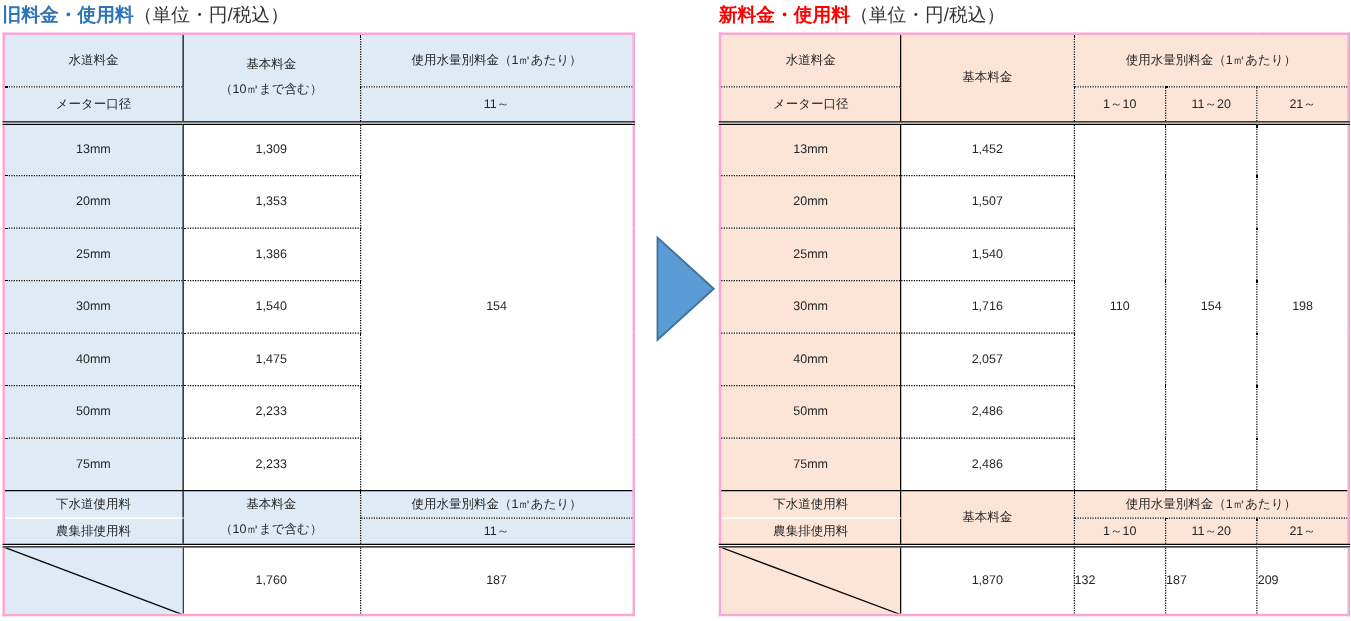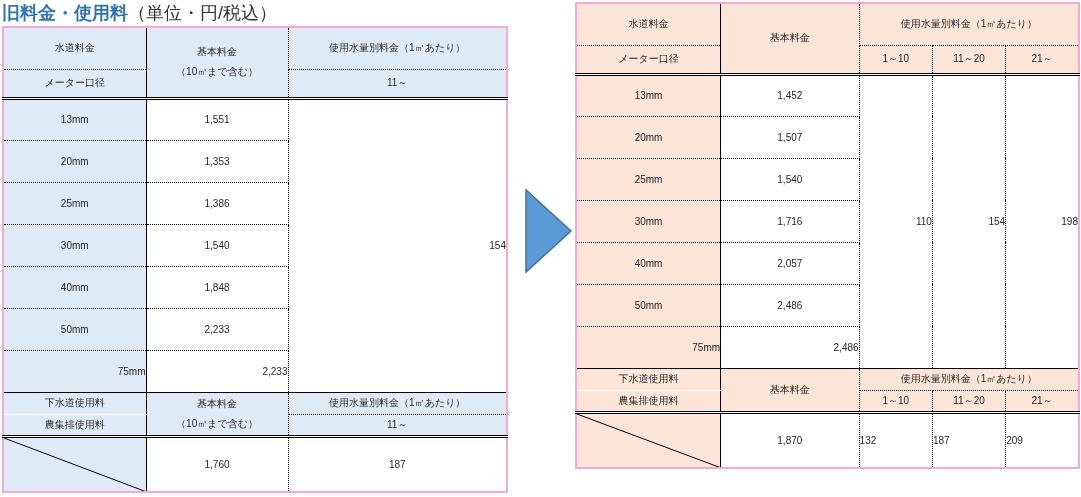--- a/index.html
+++ b/index.html
@@ -7,42 +7,42 @@
   body {
     width: 1081px; height: 497px;
     font-family: "Liberation Sans", "DejaVu Sans", sans-serif;
     color: #262626;
     position: relative;
     overflow: hidden;
   }
   .panel { position: absolute; top: 2px; }
   .panel-left  { left: 2px;  width: 504px; }
   .panel-right { left: 575px; width: 505px; }
-  .tbl-title { height: 24px; font-size: 18px; line-height: 22px; white-space: nowrap; }
+  .tbl-title { height: 24px; font-size: 15px; line-height: 22px; white-space: nowrap; }
   .tbl-title .main { font-weight: bold; }
   .panel-left  .tbl-title .main { color: #2E75B6; }
   .panel-right .tbl-title .main { color: #FF0000; }
   .tbl-title .suffix { color: #333333; font-weight: normal; }
 
   table {
     border-collapse: collapse;
     table-layout: fixed;
     width: 100%;
     border: 2px solid #f9a8d4;
     font-size: 10px;
   }
   td { text-align: center; vertical-align: middle; overflow: hidden; }
   .fill-blue  { background: #DEEBF7; }
   .fill-peach { background: #FCE4D6; }
 
   
   .br-s { border-right: 1px solid #000; }
   .br-d { border-right: 1px dotted #000; }
   .bb-d { border-bottom: 1px dotted #000; }
-  .bb-s { border-bottom: 1px solid #000; text-align: right; }
+  .bb-s { border-bottom: 1px solid #000; }
   .bb-dbl { border-bottom: 3px double #000; }
   .bb-w { border-bottom: 1px solid #ffffff; }
 
   tr.hrow1 { height: 42px; }
   tr.hrow2 { height: 29px; margin-left: 20px; }
   tr.drow  { height: 42px; padding-left: 20px; }
   tr.srow  { height: 22px; }
   tr.brow  { height: 56px; }
   .two-line { line-height: 20px; }
   .num-right { text-align: left; padding-right: 4px; }
@@ -73,38 +73,38 @@
         <div>（10㎥まで含む）</div>
       </td>
       <td class="fill-blue bb-d">使用水量別料金（1㎥あたり）</td>
     </tr>
     <tr class="hrow2">
       <td class="fill-blue br-s bb-dbl">メーター口径</td>
       <td class="fill-blue bb-dbl">11～</td>
     </tr>
     <tr class="drow">
       <td class="fill-blue br-s bb-d">13mm</td>
-      <td class="br-d bb-d">1,551</td>
+      <td class="br-d bb-d">1,309</td>
       <td class="bb-s" rowspan="7">154</td>
     </tr>
     <tr class="drow">
       <td class="fill-blue br-s bb-d">20mm</td>
       <td class="br-d bb-d">1,353</td>
     </tr>
     <tr class="drow">
       <td class="fill-blue br-s bb-d">25mm</td>
       <td class="br-d bb-d">1,386</td>
     </tr>
     <tr class="drow">
       <td class="fill-blue br-s bb-d">30mm</td>
       <td class="br-d bb-d">1,540</td>
     </tr>
     <tr class="drow">
       <td class="fill-blue br-s bb-d">40mm</td>
-      <td class="br-d bb-d">1,848</td>
+      <td class="br-d bb-d">1,475</td>
     </tr>
     <tr class="drow">
       <td class="fill-blue br-s bb-d">50mm</td>
       <td class="br-d bb-d">2,233</td>
     </tr>
     <tr class="drow">
       <td class="fill-blue br-s bb-s">75mm</td>
       <td class="br-d bb-s">2,233</td>
     </tr>
     <tr class="srow">
@@ -132,20 +132,23 @@
     </table>
 </div>
 
 <div class="arrow-wrap">
   <svg width="62" height="96" viewBox="0 0 62 96">
     <polygon points="12,6 12,88 57,47" fill="#5B9BD5" stroke="#41719C" stroke-width="1.5"></polygon>
   </svg>
 </div>
 
 <div class="panel panel-right">
+  <div class="tbl-title">
+    <span class="main">新料金・使用料</span><span class="suffix">（単位・円/税込）</span>
+  </div>
   <table>
     <colgroup>
         <col style="width:144px">
         <col style="width:138px">
         <col style="width:73px">
         <col style="width:73px">
         <col style="width:73px">
       </colgroup>
     <tbody>
         <tr class="hrow1">

